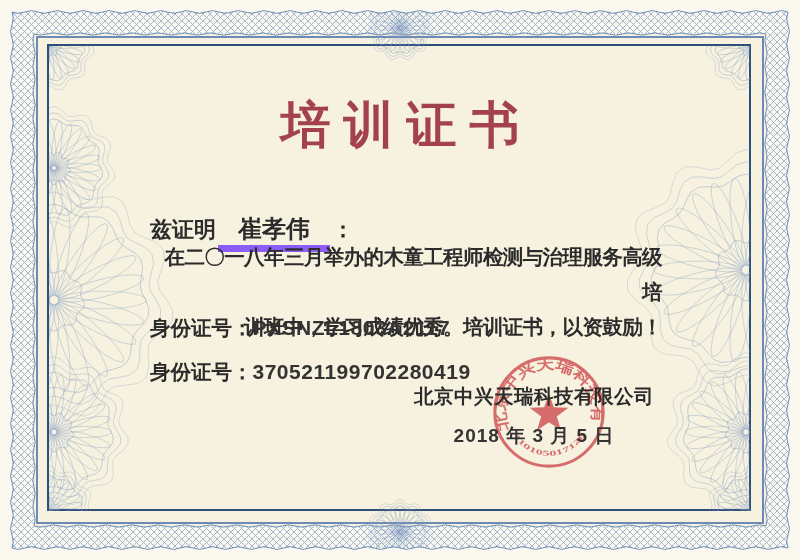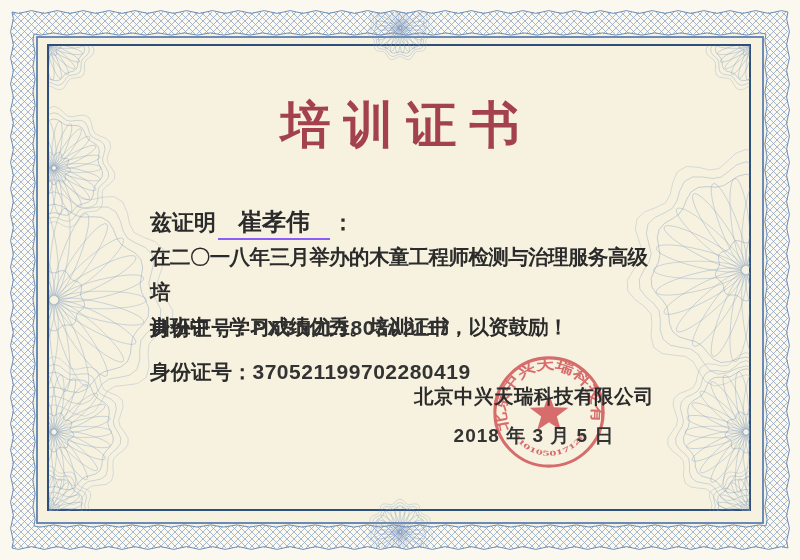--- a/index.html
+++ b/index.html
@@ -15,26 +15,26 @@
   svg.decor{position:absolute;left:0;top:0;z-index:0;}
   .layer{position:absolute;z-index:2;color:var(--ink,#2b2b2b);}
   .title{
     left:0;top:92px;width:800px;text-align:center;
     font-size:50px;font-weight:600;letter-spacing:13px;text-indent:13px;
     color:var(--title,#a4414e);
   }
   .salutation{left:150px;top:202px;font-size:22px;font-weight:600;}
   .salutation .name{
     display:inline-block;min-width:72px;text-align:center;
-    padding:0 20px;margin:4px 2px;font-size:24px;
-    border-bottom:2px solid #8b5cf6;
+    padding:0 20px;margin:11px 2px;font-size:24px;
+    border-bottom:7px solid #8b5cf6;
   }
   .body-text{
     left:150px;top:240px;width:512px;
-    font-size:20.5px;line-height:35px;letter-spacing:-0.6px;font-weight:600;
+    font-size:20.5px;line-height:35px;letter-spacing:-0.6px;font-weight:600;text-align:right;
   }
   .field{left:150px;font-size:20.5px;font-weight:600;}
   .field-certno{top:314px;}
   .field-idno{top:358px;}
   .num{
     font-family:"Liberation Sans","DejaVu Sans",sans-serif;
     font-weight:700;font-size:21px;letter-spacing:0.5px;color:#333;text-align:right;
   }
   .issuer-block{left:398px;top:383px;width:272px;text-align:center;}
   .issuer{font-size:19.5px;font-weight:600;letter-spacing:0.5px;}

